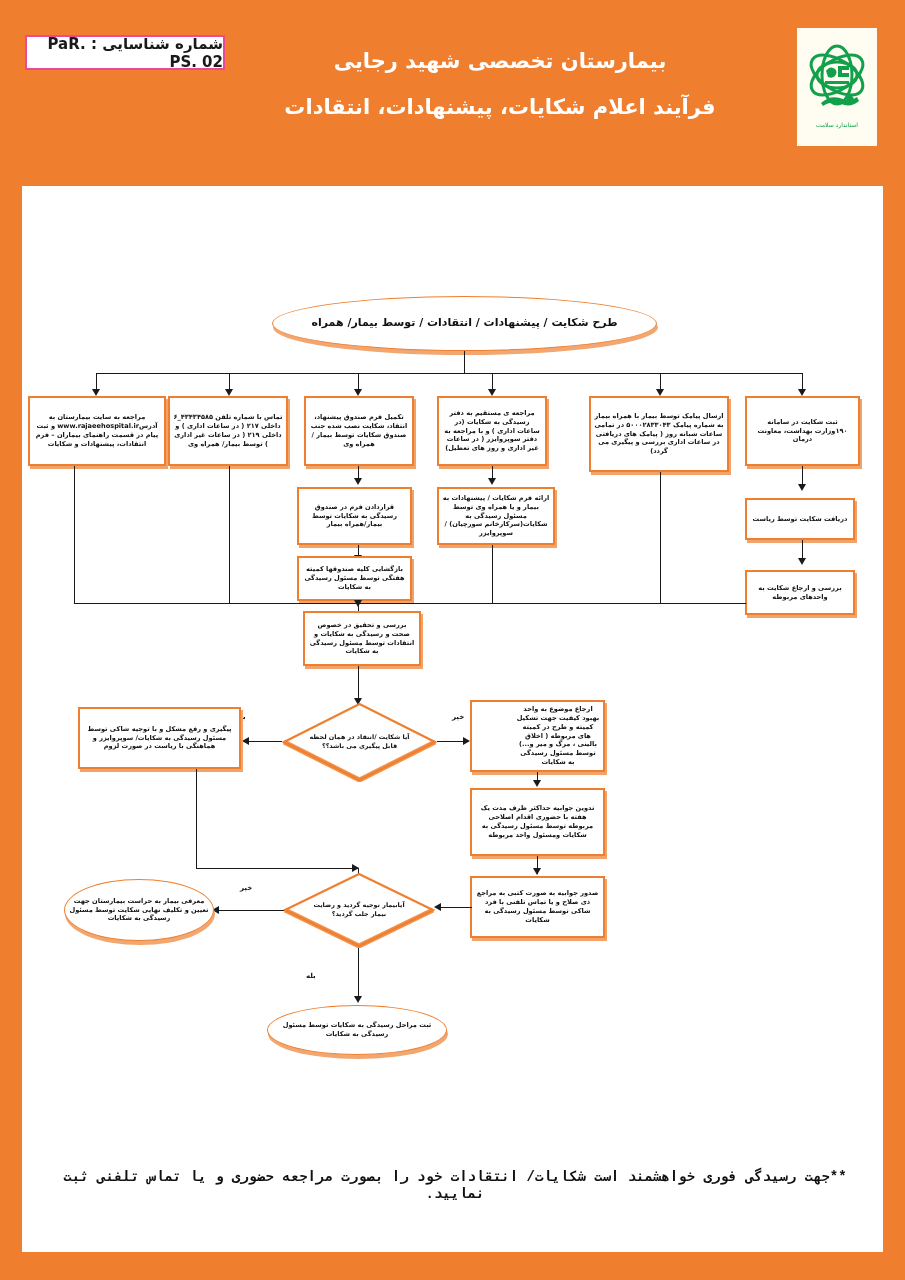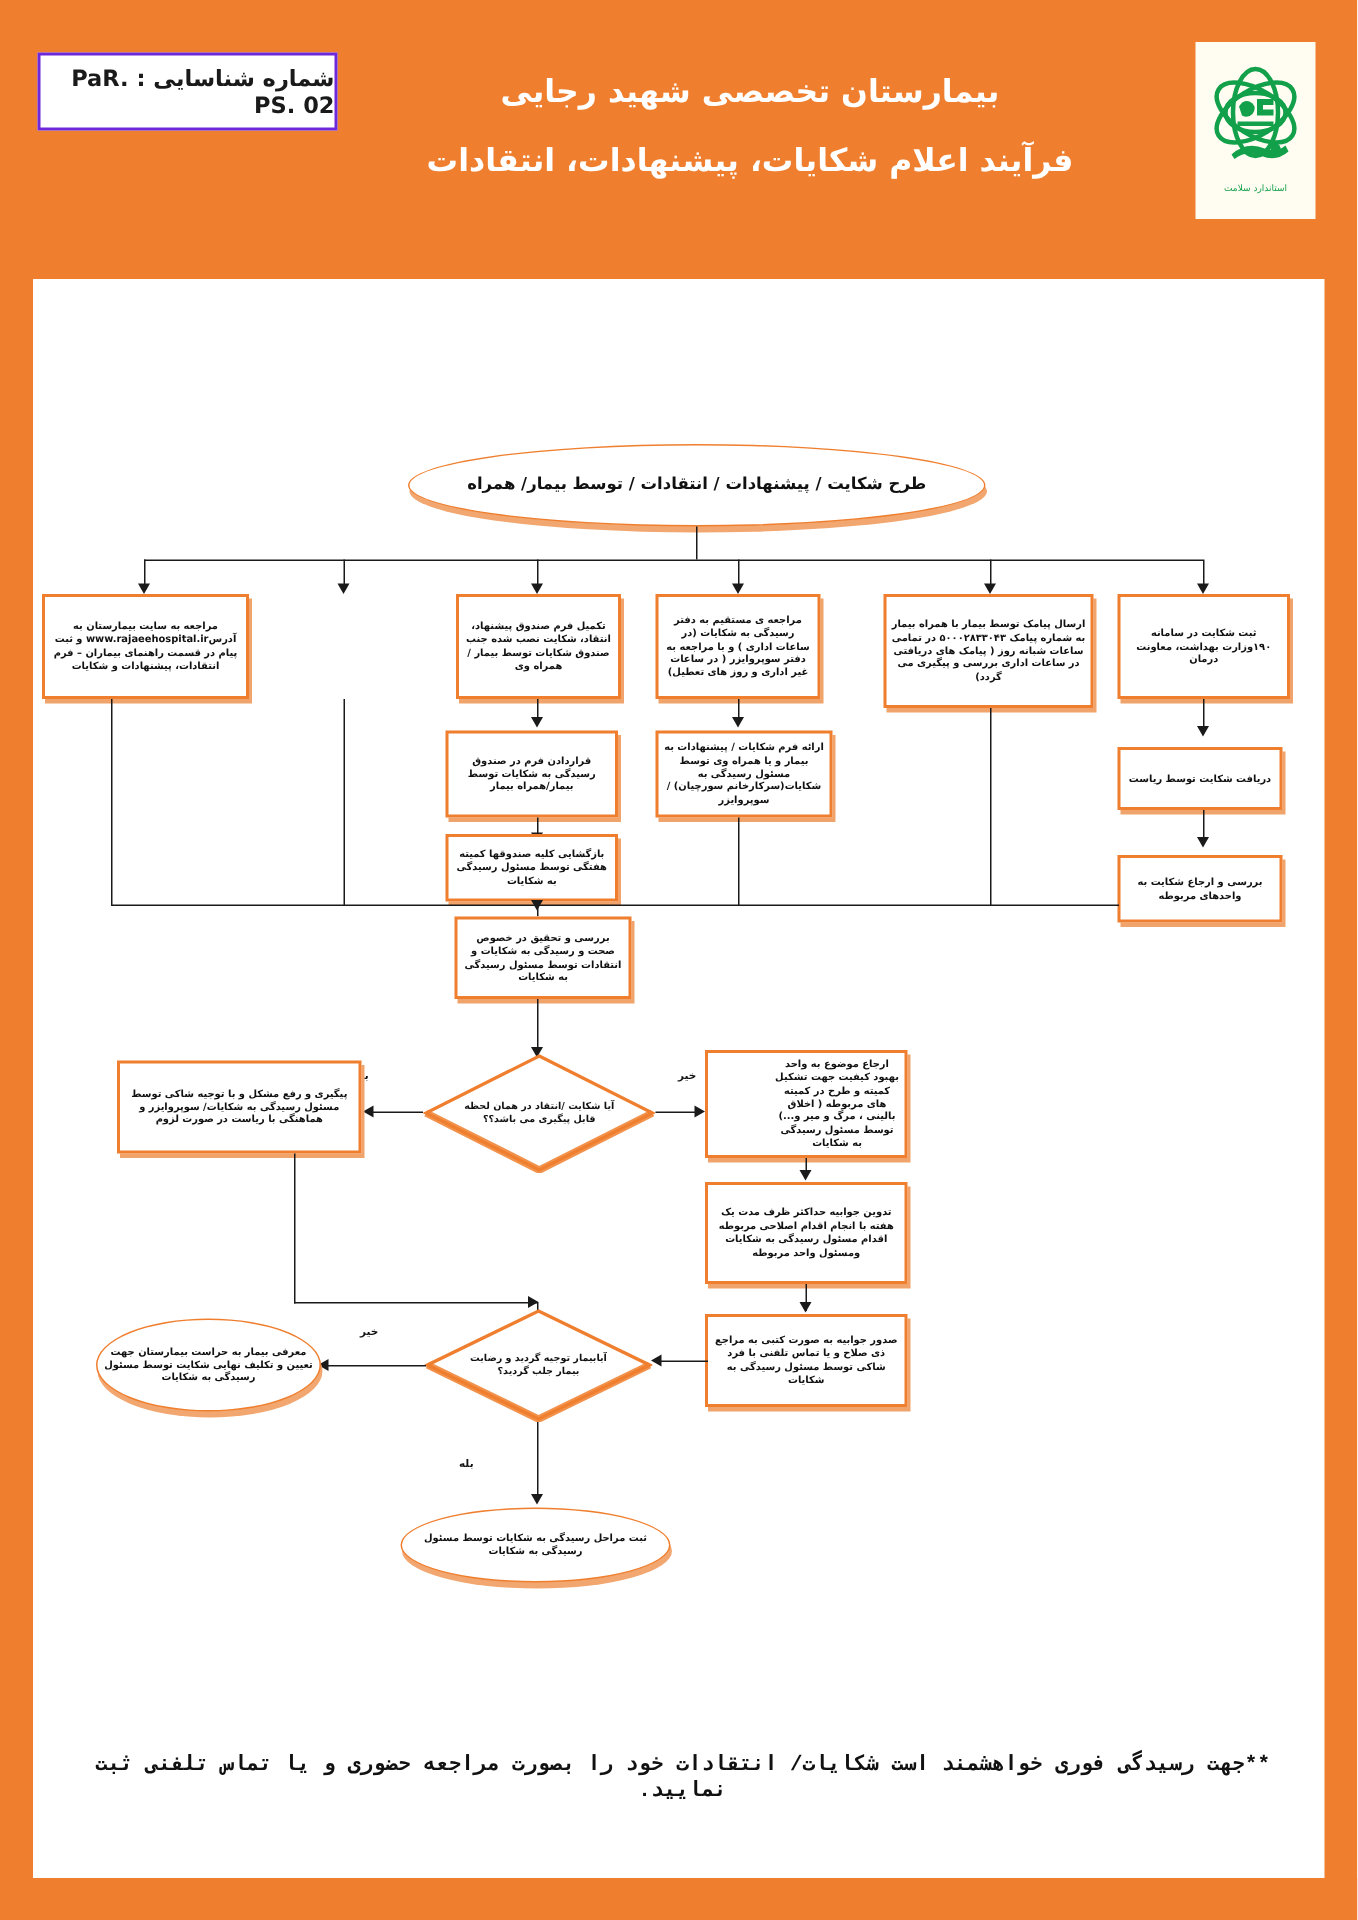--- a/index.html
+++ b/index.html
@@ -41,23 +41,23 @@
     position: absolute;
     left: 0; bottom: 0;
     width: 905px; height: 28px;
     background: #ef7f2e;
   }
 
   
   .doc-id-box {
     position: absolute;
     left: 25px; top: 35px;
-    width: 200px; height: 52px;
-    background: #ffffff;
-    border: 2px solid #6d28d9;
+    width: 200px; height: 35px;
+    background: #ffffff;
+    border: 2px solid #ec4899;
     display: flex;
     align-items: center;
     justify-content: center;
     font-size: 15px;
     font-weight: bold;
     color: #1a1a1a;
     direction: rtl;
     box-sizing: border-box;
   }
   .header-titles {
@@ -241,20 +241,21 @@
   <div class="arrow arrow-down" style="left:488px; top:389px;"></div>
 
   <div class="ln lnv" style="left:660px; top:373px; height:18px;"></div>
   <div class="arrow arrow-down" style="left:656px; top:389px;"></div>
 
   <div class="ln lnv" style="left:802px; top:373px; height:18px;"></div>
   <div class="arrow arrow-down" style="left:798px; top:389px;"></div>
 
   <div class="node box" style="left:28px; top:396px; width:138px; height:70px;">مراجعه به سایت بیمارستان به آدرسwww.rajaeehospital.ir و ثبت پیام در قسمت راهنمای بیماران – فرم انتقادات، پیشنهادات و شکایات</div>
 
+  <div class="node box" style="left:168px; top:396px; width:120px; height:70px;">تماس با شماره تلفن ۴۳۴۳۴۵۸۵_۶ داخلی ۲۱۷ ( در ساعات اداری ) و داخلی ۲۱۹ ( در ساعات غیر اداری ) توسط بیمار/ همراه وی</div>
 
   <div class="node box" style="left:437px; top:396px; width:110px; height:70px;">مراجعه ی مستقیم به دفتر رسیدگی به شکایات (در ساعات اداری ) و با مراجعه به دفتر سوپروایزر ( در ساعات غیر اداری و روز های تعطیل)</div>
 
   <div class="node box" style="left:304px; top:396px; width:110px; height:70px;">تکمیل فرم صندوق پیشنهاد، انتقاد، شکایت نصب شده جنب صندوق شکایات توسط بیمار / همراه وی</div>
 
   <div class="node box" style="left:589px; top:396px; width:140px; height:76px;">ارسال پیامک توسط بیمار با همراه بیمار به شماره پیامک ۵۰۰۰۲۸۳۳۰۴۳ در تمامی ساعات شبانه روز ( پیامک های دریافتی در ساعات اداری بررسی و پیگیری می گردد)</div>
 
   <div class="node box" style="left:745px; top:396px; width:115px; height:70px;">ثبت شکایت در سامانه ۱۹۰وزارت بهداشت، معاونت درمان</div>
 
   <div class="ln lnv" style="left:358px; top:466px; height:14px;"></div>
@@ -313,21 +314,21 @@
 
   <div class="edge-label" style="left:452px; top:713px;">خیر</div>
   <div class="ln lnh" style="left:437px; top:741px; width:30px;"></div>
   <div class="arrow arrow-right" style="left:463px; top:737px;"></div>
 
   <div class="node box" style="left:470px; top:700px; width:135px; height:72px;padding-left:44px;">ارجاع موضوع به واحد بهبود کیفیت جهت تشکیل کمیته و طرح در کمیته های مربوطه ( اخلاق بالینی ، مرگ و میر و...) توسط مسئول رسیدگی به شکایات</div>
 
   <div class="ln lnv" style="left:537px; top:772px; height:12px;"></div>
   <div class="arrow arrow-down" style="left:533px; top:780px;"></div>
 
-  <div class="node box" style="left:470px; top:788px; width:135px; height:68px;">تدوین جوابیه حداکثر ظرف مدت یک هفته با انجام اقدام اصلاحی مربوطه اقدام مسئول رسیدگی به شکایات ومسئول واحد مربوطه</div>
+  <div class="node box" style="left:470px; top:788px; width:135px; height:68px;">تدوین جوابیه حداکثر ظرف مدت یک هفته با حضوری اقدام اصلاحی مربوطه توسط مسئول رسیدگی به شکایات ومسئول واحد مربوطه</div>
 
   <div class="ln lnv" style="left:537px; top:856px; height:18px;"></div>
   <div class="arrow arrow-down" style="left:533px; top:868px;"></div>
 
   <div class="node box" style="left:470px; top:876px; width:135px; height:62px;">صدور جوابیه به صورت کتبی به مراجع ذی صلاح و یا تماس تلفنی با فرد شاکی توسط مسئول رسیدگی به شکایات</div>
 
   <div class="ln lnh" style="left:440px; top:907px; width:32px;"></div>
   <div class="arrow arrow-left" style="left:434px; top:903px;"></div>
 
   <div class="ln lnv" style="left:196px; top:769px; height:100px;"></div>

